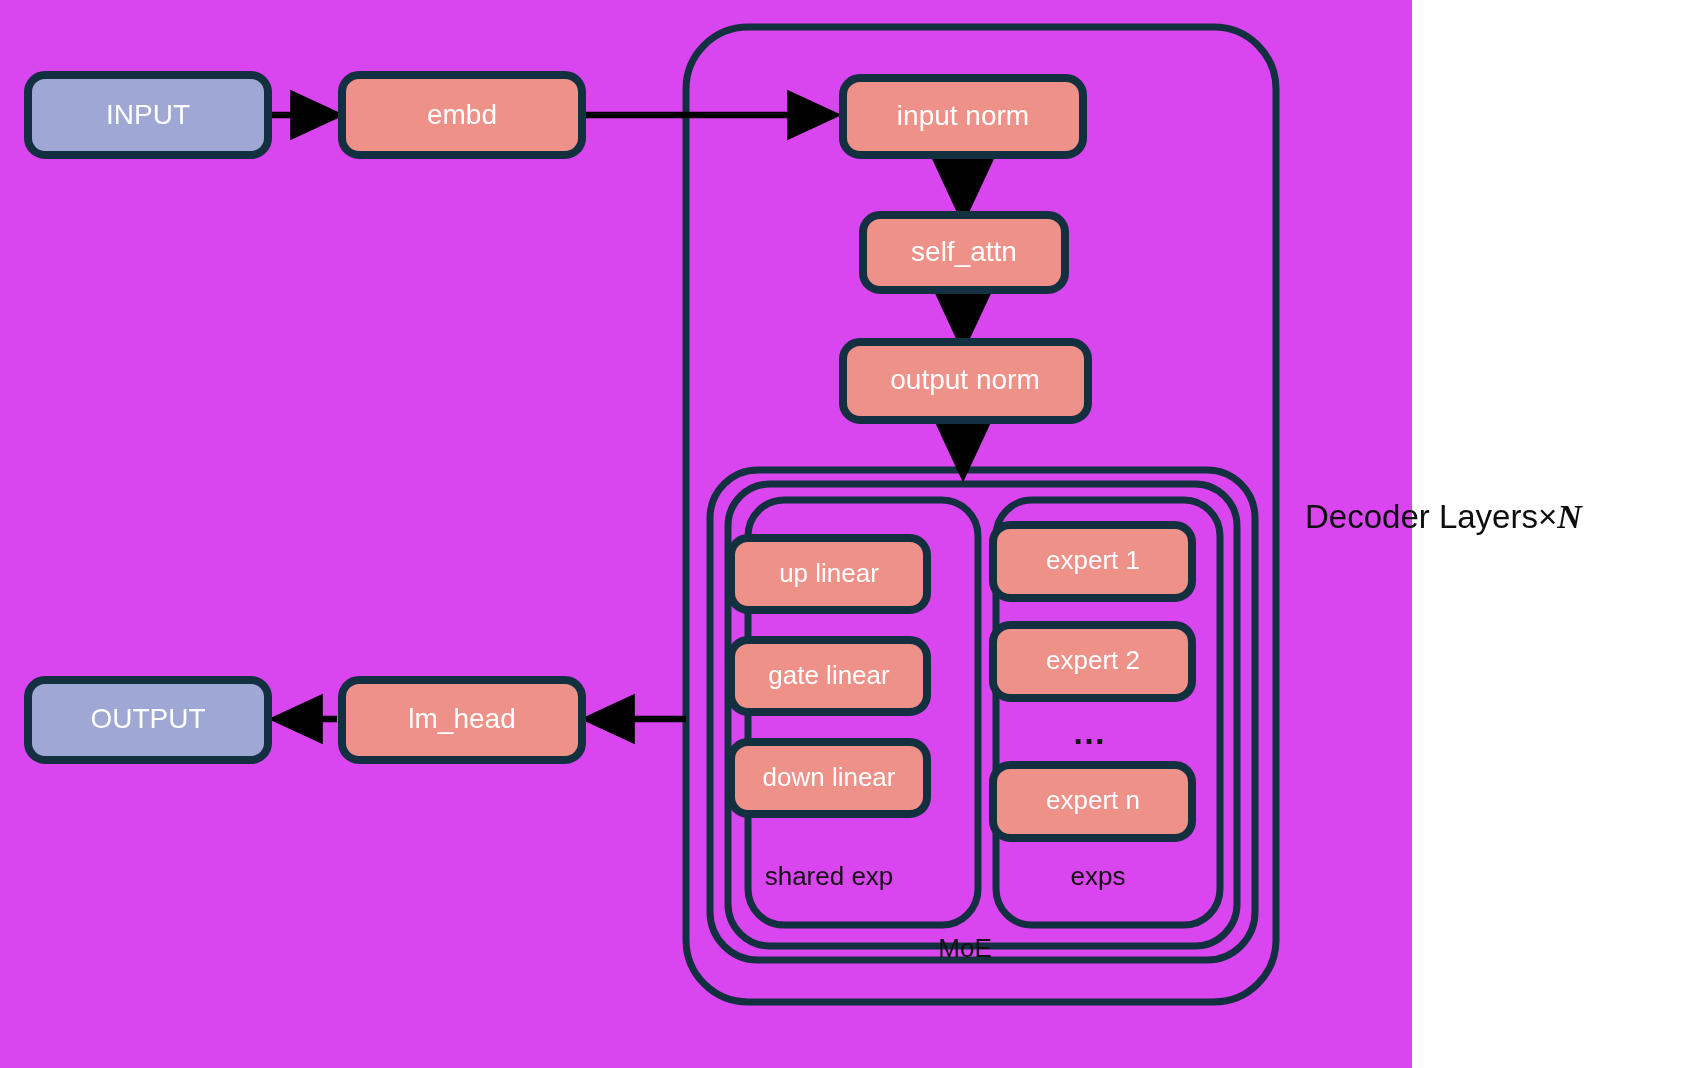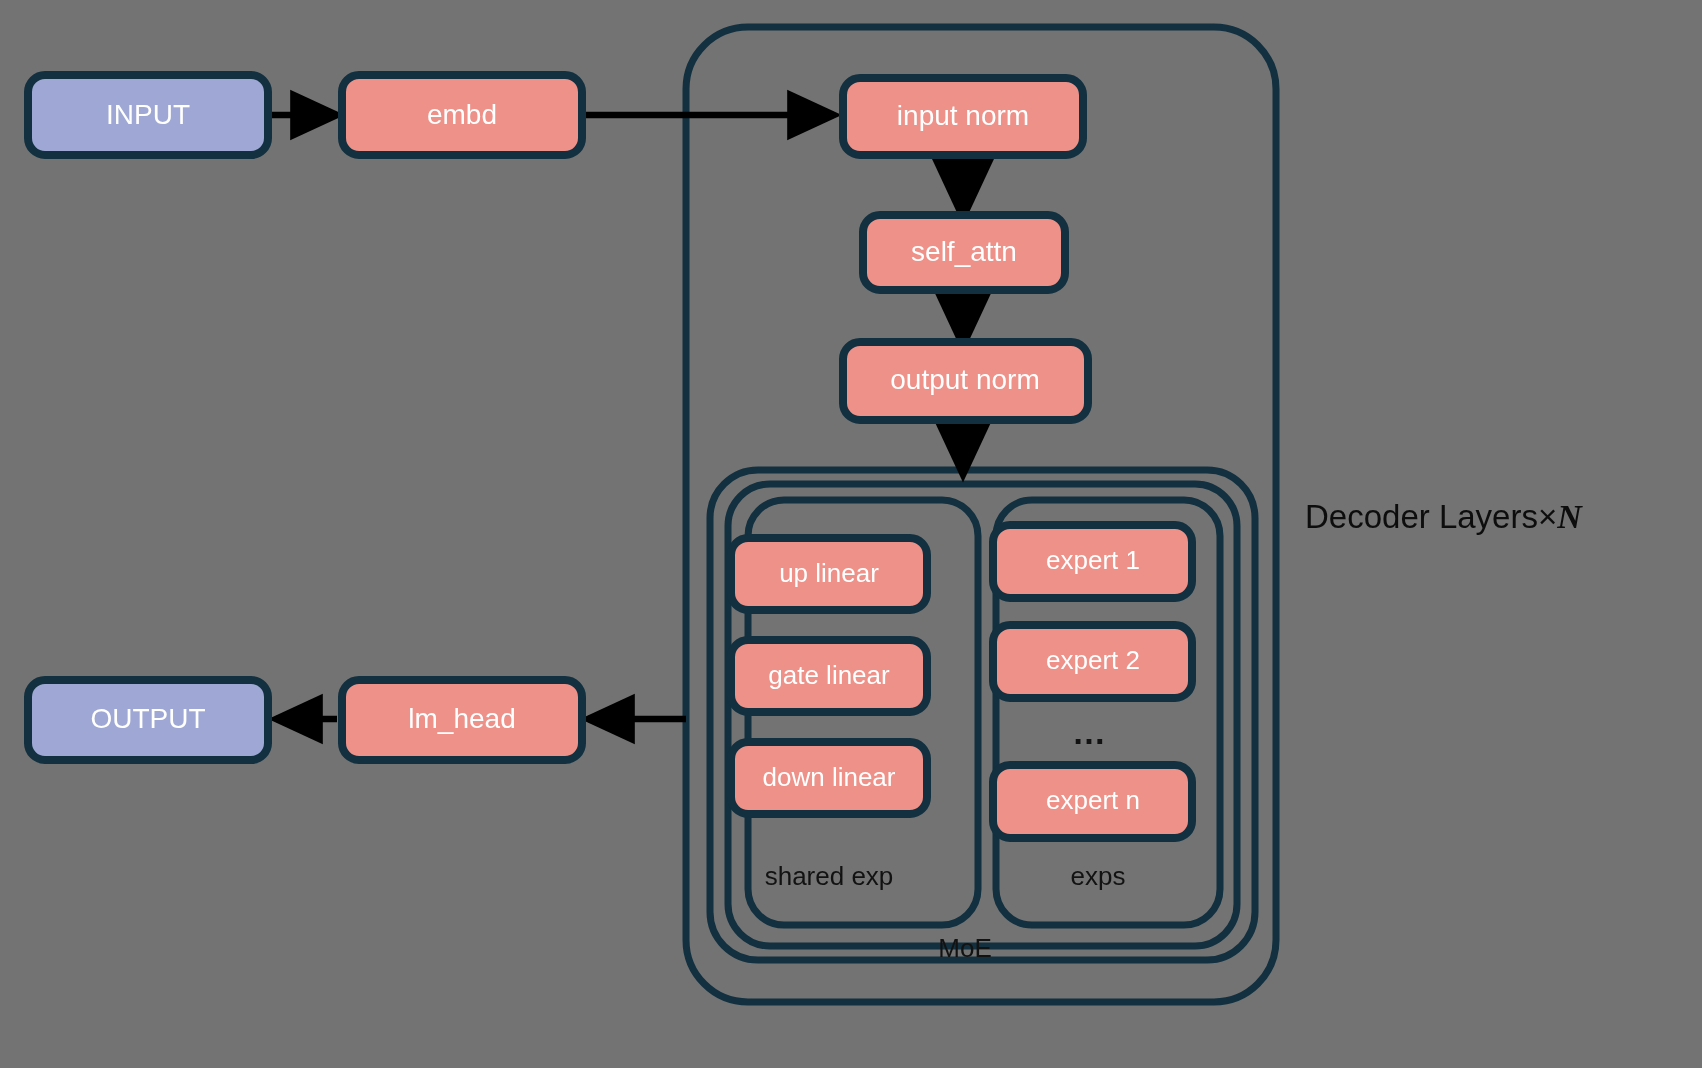--- a/index.html
+++ b/index.html
@@ -1,18 +1,18 @@
 <!DOCTYPE html>
 <html><head>
 <meta charset="utf-8">
 <style>
   html,body{margin:0;padding:0;background:#ffffff;}
   body{width:1702px;height:1068px;overflow:hidden;
        font-family:"Liberation Sans","DejaVu Sans",sans-serif;}
-  #stage{position:relative;width:1702px;height:1068px;background:#737373;}
+  #stage{position:relative;width:1412px;height:1068px;background:#d946ef;}
   svg#diagram{position:absolute;left:0;top:0;width:1702px;height:1068px;display:block;}
   .box-label{fill:#ffffff;font-family:"Liberation Sans","DejaVu Sans",sans-serif;
              font-size:28px;text-anchor:middle;dominant-baseline:middle;}
   .box-label.small{font-size:26px;}
   .grp-label{fill:#121212;font-family:"Liberation Sans","DejaVu Sans",sans-serif;
              font-size:26px;text-anchor:middle;dominant-baseline:middle;}
   .ellipsis{fill:#121212;font-family:"Liberation Sans","DejaVu Sans",sans-serif;
             font-size:34px;font-weight:700;text-anchor:middle;dominant-baseline:middle;
             letter-spacing:2px;}
   .side-note{position:absolute;font-family:"Liberation Sans","DejaVu Sans",sans-serif;

